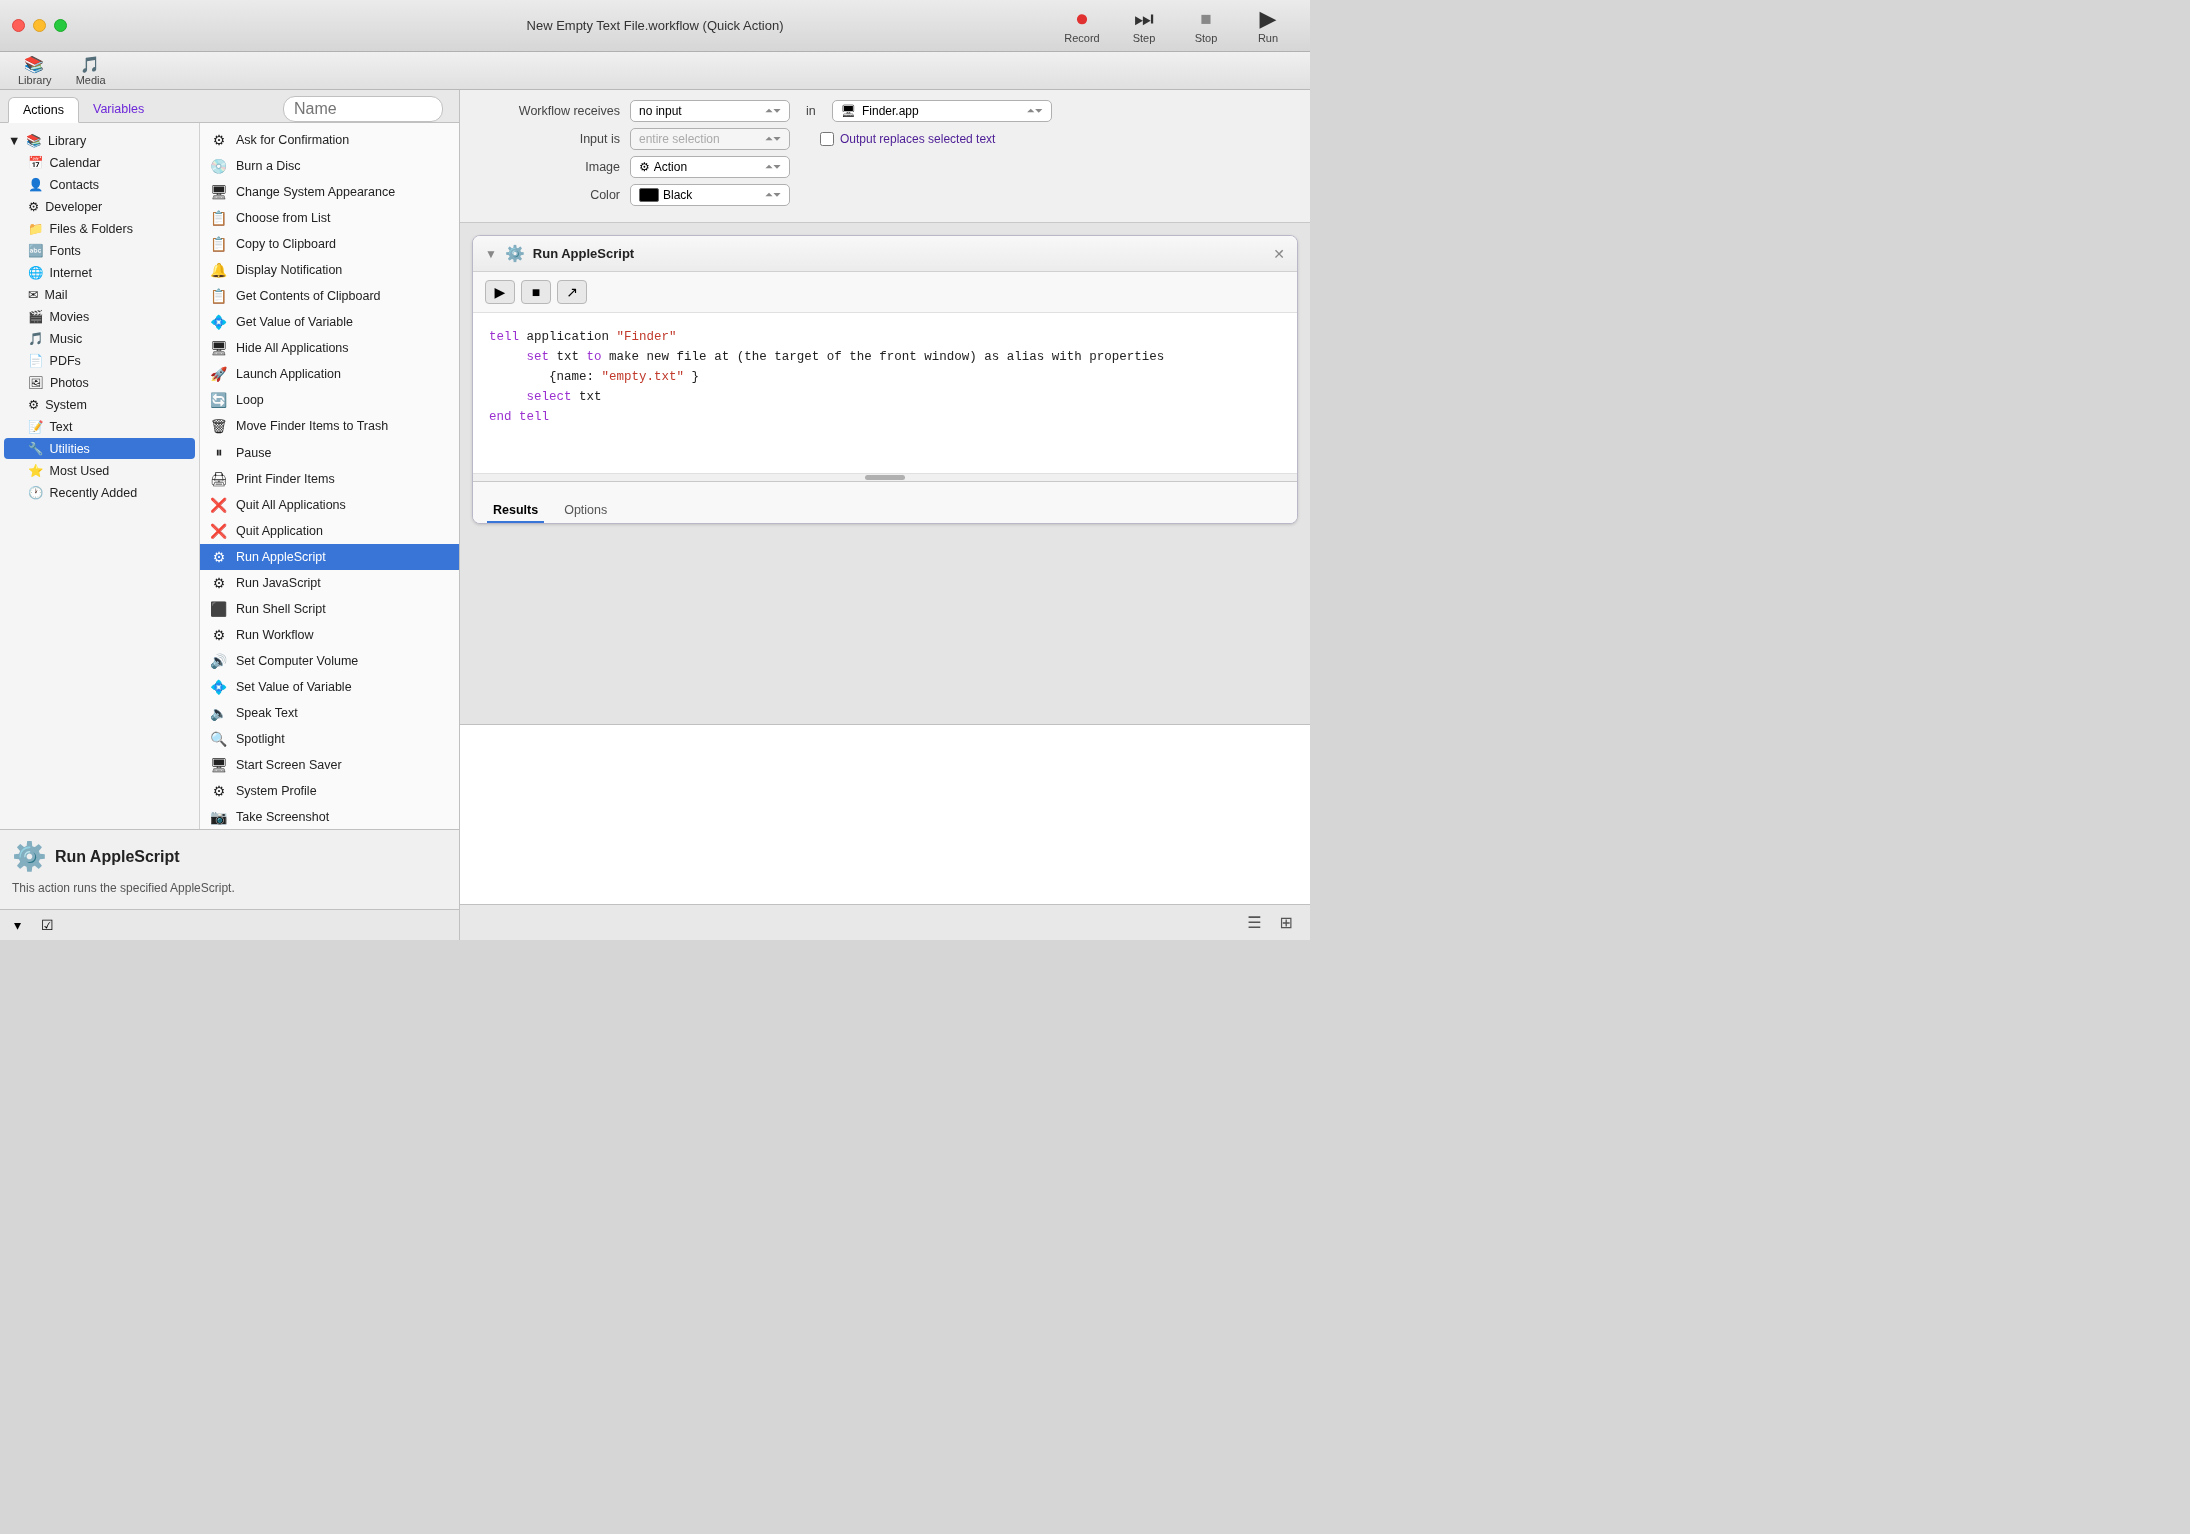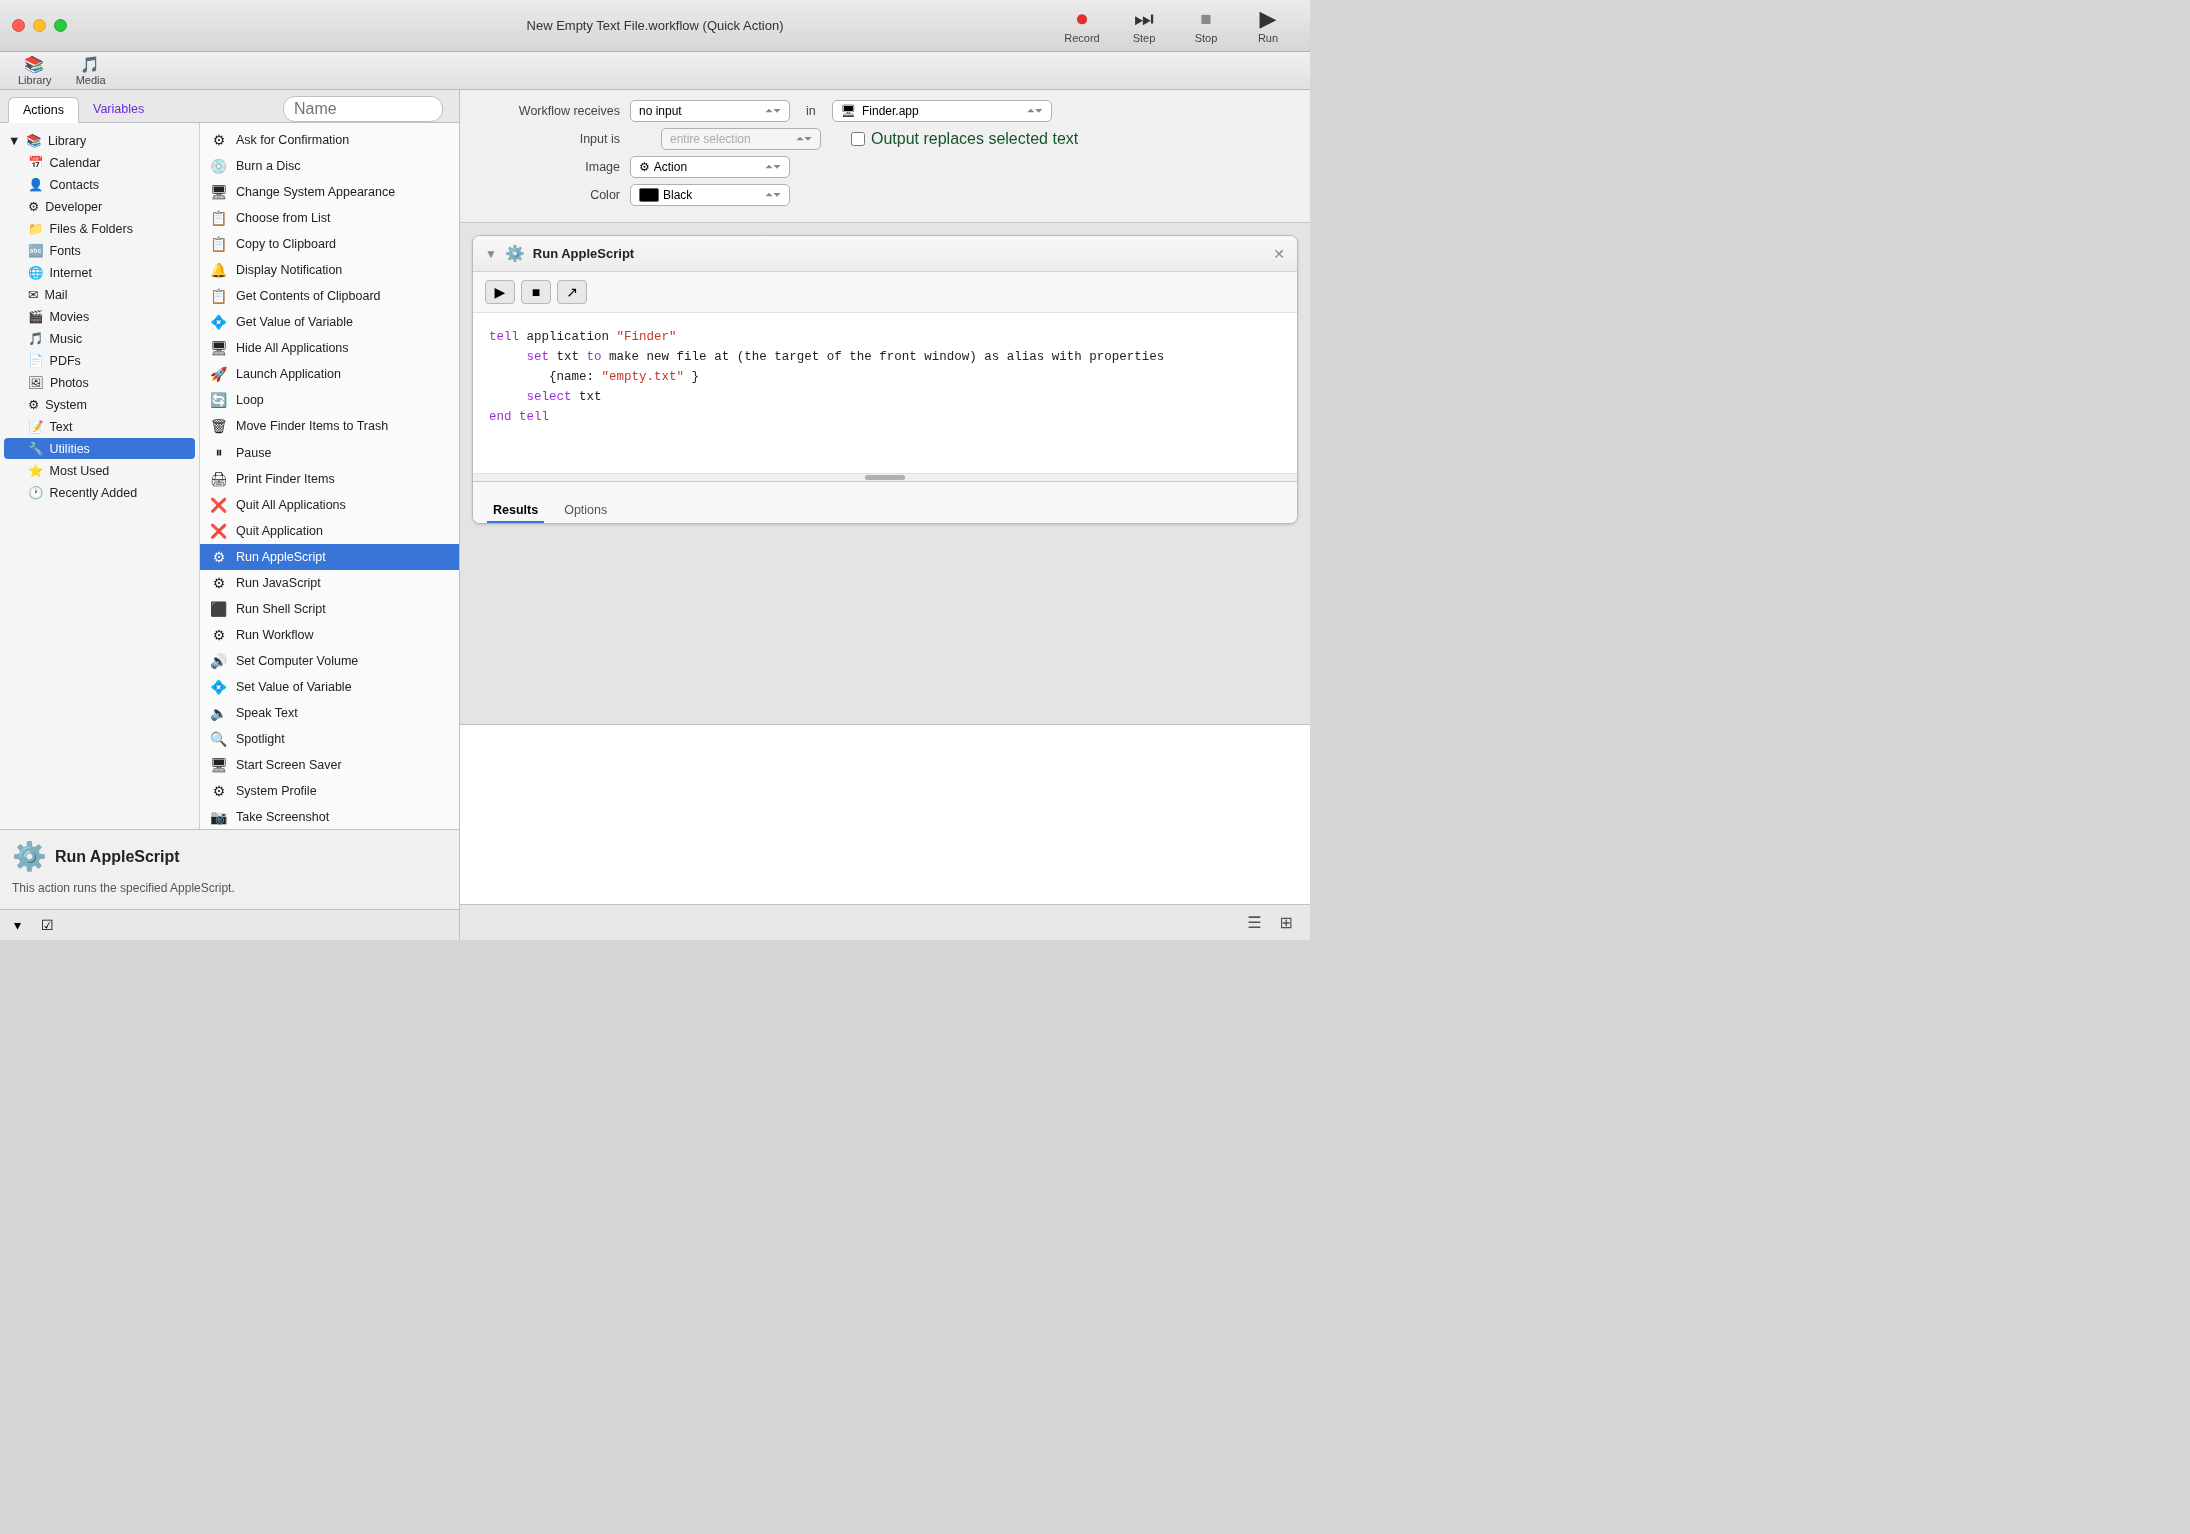--- a/index.html
+++ b/index.html
@@ -298,35 +298,34 @@
       gap: 6px;
     }
     .input-is-row {
       display: flex;
       align-items: center;
       gap: 10px;
     }
     .input-grayed {
       background: #f5f5f5;
       color: #aaa;
-      margin-left: 31px;
     }
     .checkbox-row {
       display: flex;
       align-items: center;
       gap: 6px;
       margin-left: 20px;
     }
     .config-checkbox {
       width: 14px; height: 14px;
       cursor: pointer;
     }
     .config-checkbox-label {
-      font-size: 16px;
-      color: #14532d;
+      font-size: 12px;
+      color: #4c1d95;
     }
     .color-swatch {
       width: 20px; height: 14px;
       background: #000;
       border: 1px solid #666;
       border-radius: 2px;
       margin-right: 4px;
     }
 
     

